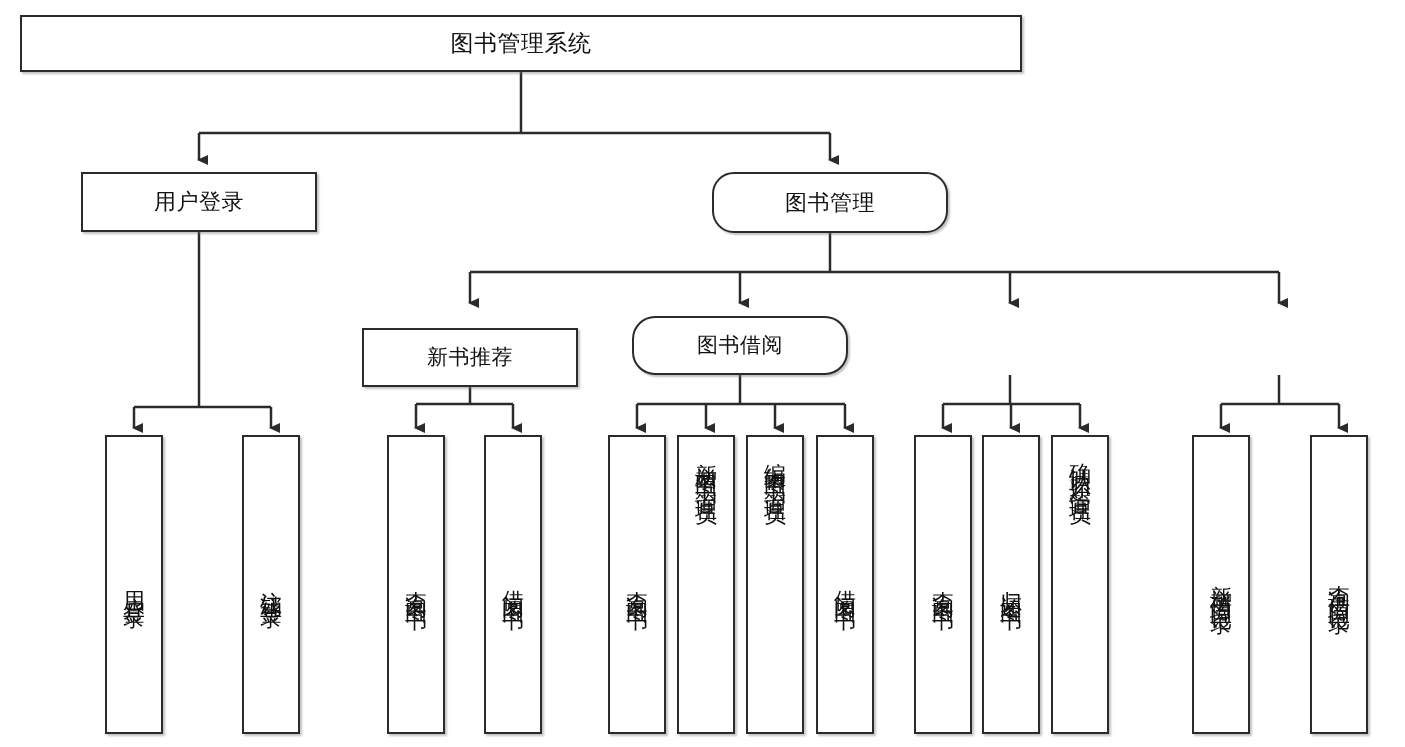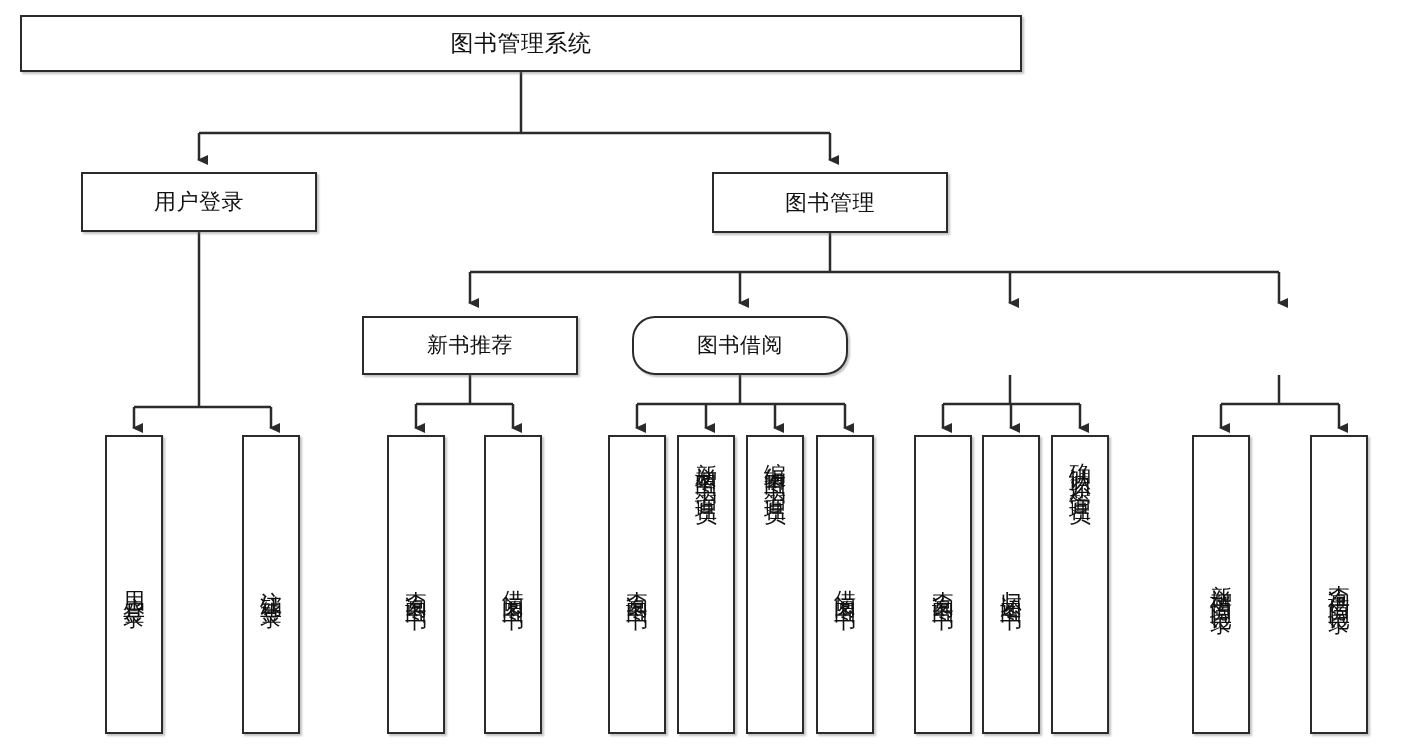--- a/index.html
+++ b/index.html
@@ -129,25 +129,25 @@
     </g>
   </svg>
 
   <div class="node root" style="left:20px; top:15px; width:1002px; height:57px;">
     <span class="lbl">图书管理系统</span>
   </div>
 
   <div class="node lvl2" style="left:81px; top:172px; width:236px; height:60px;">
     <span class="lbl">用户登录</span>
   </div>
-  <div class="node lvl2" style="left:712px; top:172px; width:236px; height:61px;">
+  <div class="node lvl2" style="left:712px; top:172px; width:236px; height:61px;border-radius:22px;">
     <span class="lbl">图书管理</span>
   </div>
 
-  <div class="node lvl3" style="left:362px; top:316px; width:216px; height:59px;">
+  <div class="node lvl3" style="left:362px; top:328px; width:216px; height:59px;">
     <span class="lbl">新书推荐</span>
   </div>
   <div class="node lvl3" style="left:632px; top:316px; width:216px; height:59px;border-radius:23px;">
     <span class="lbl">图书借阅</span>
   </div>
 
   <div class="node leaf mid" style="left:105px; top:435px; width:58px; height:299px;">
     <span class="lbl">用户登录</span>
   </div>
   <div class="node leaf mid" style="left:242px; top:435px; width:58px; height:299px;">

